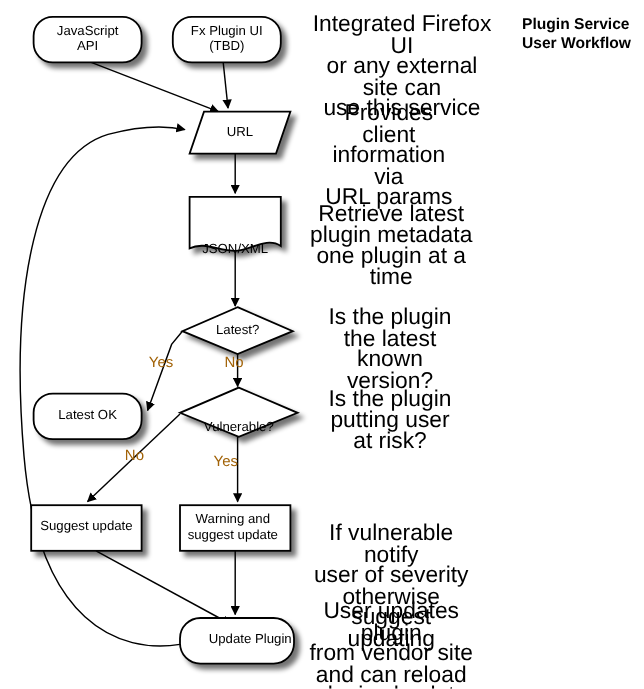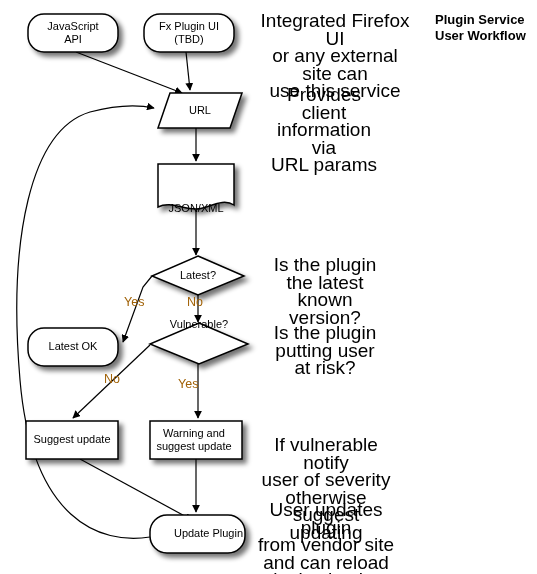--- a/index.html
+++ b/index.html
@@ -152,21 +152,21 @@
 (TBD)</div>
 
   <div class="node-label" style="left:158px; top:104px; width:84px;">URL</div>
 
   <div class="node-label" style="left:158px; top:181px; width:76px;margin-top:21px;">JSON/XML</div>
 
   <div class="node-label" style="left:152px; top:269px; width:92px;">Latest?</div>
 
   <div class="node-label" style="left:28px; top:340px; width:90px;">Latest OK</div>
 
-  <div class="node-label" style="left:150px; top:318px; width:98px;">Vulnerable?</div>
+  <div class="node-label" style="left:150px; top:350px; width:98px;">Vulnerable?</div>
 
   <div class="node-label" style="left:26px; top:433px; width:92px;">Suggest update</div>
 
   <div class="node-label" style="left:150px; top:427px; width:88px;">Warning and
 suggest update</div>
 
   <div class="node-label" style="left:150px; top:527px; width:117px;">Update Plugin</div>
 
   <div class="edge-label" style="left:124px; top:295px;">Yes</div>
 
@@ -177,20 +177,23 @@
   <div class="edge-label" style="left:178px; top:377px;">Yes</div>
 
   <div class="annotation" style="left:260px; top:12px; width:150px;">Integrated Firefox UI
 or any external site can
 use this service</div>
 
   <div class="annotation" style="left:263px; top:86px; width:122px;">Provides client
 information via
 URL params</div>
 
+  <div class="annotation" style="left:256px; top:170px; width:140px;">Retrieve latest
+plugin metadata
+one plugin at a time</div>
 
   <div class="annotation" style="left:263px; top:256px; width:124px;">Is the plugin
 the latest known
 version?</div>
 
   <div class="annotation" style="left:263px; top:324px; width:124px;">Is the plugin
 putting user
 at risk?</div>
 
   <div class="annotation" style="left:256px; top:398px; width:140px;margin-top:38px;">If vulnerable notify

